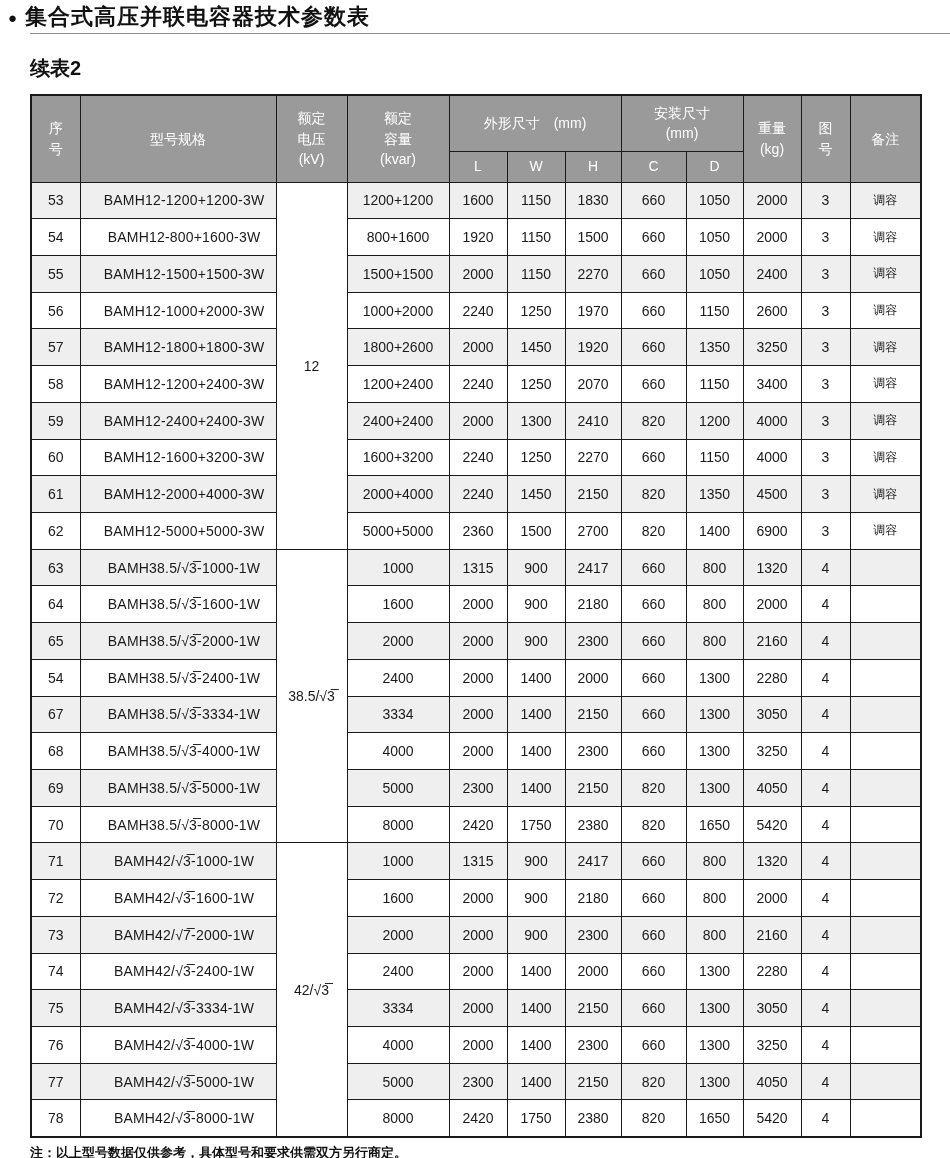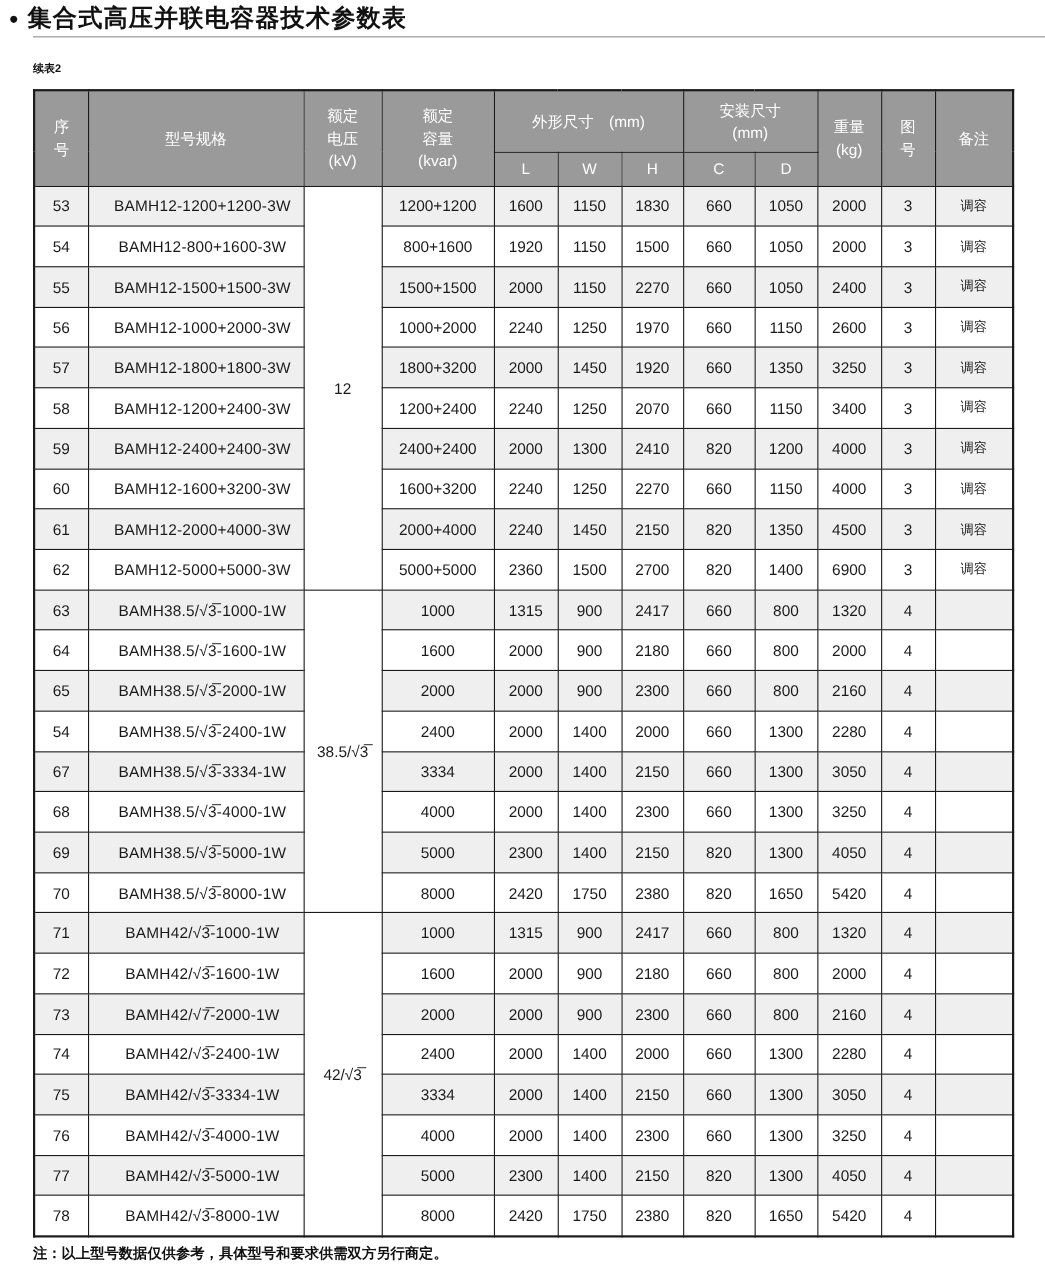--- a/index.html
+++ b/index.html
@@ -28,21 +28,21 @@
   .page-title{
     font-size:22px;font-weight:bold;color:#111;
     letter-spacing:1px;
   }
   .title-rule{
     height:1px;background:#8f8f8f;
     margin:3px 0 0 30px;
   }
   .subtitle{
     margin:21px 0 0 30px;
-    font-size:10px;font-weight:bold;color:#111;
+    font-size:20px;font-weight:bold;color:#111;
   }
   table.spec-table{
     border-collapse:collapse;
     table-layout:fixed;
     width:890px;
     margin:12px 0 0 30px;
     border:2px solid var(--border-color);
   }
   .spec-table th,.spec-table td{
     border:1px solid var(--border-color);
@@ -200,21 +200,21 @@
           <td class="c-num">1970</td>
           <td class="c-num">660</td>
           <td class="c-num">1150</td>
           <td class="c-num">2600</td>
           <td class="c-num">3</td>
           <td class="c-remark">调容</td>
         </tr>
         <tr class="alt">
           <td class="c-seq">57</td>
           <td class="c-model">BAMH12-1800+1800-3W</td>
-          <td class="c-num">1800+3200</td>
+          <td class="c-num">1800+2600</td>
           <td class="c-num">2000</td>
           <td class="c-num">1450</td>
           <td class="c-num">1920</td>
           <td class="c-num">660</td>
           <td class="c-num">1350</td>
           <td class="c-num">3250</td>
           <td class="c-num">3</td>
           <td class="c-remark">调容</td>
         </tr>
         <tr>

